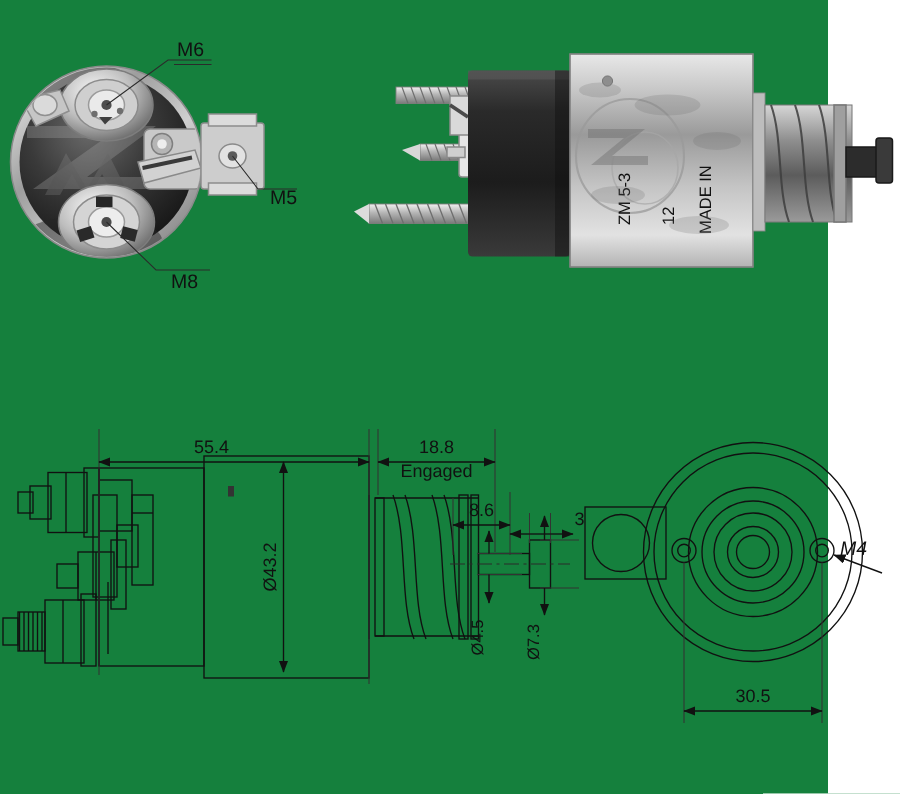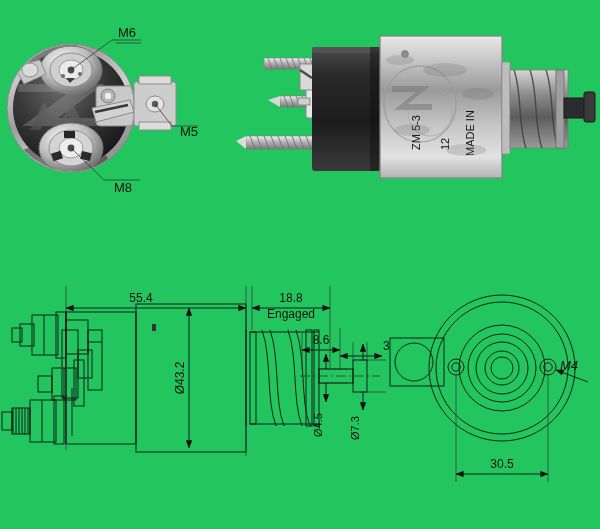--- a/index.html
+++ b/index.html
@@ -1,18 +1,18 @@
 <!DOCTYPE html>
 <html><head>
 <meta charset="utf-8">
 <style>
   html,body{margin:0;padding:0;background:#fff;}
   body{width:600px;height:529px;position:relative;overflow:hidden;
        font-family:"Liberation Sans", sans-serif;color:#1a1a1a;}
-  .stage{position:absolute;inset:0;width:600px;height:529px;background:#22c55e;}
+  .stage{position:absolute;inset:0;width:552px;height:529px;background:#15803d;}
   svg{display:block;}
   .lbl{font-family:"Liberation Sans", sans-serif;font-size:13px;fill:#111;}
   .dim{font-family:"Liberation Sans", sans-serif;font-size:12px;fill:#111;}
   .dimsm{font-family:"Liberation Sans", sans-serif;font-size:11px;fill:#111;}
   .ital{font-style:italic;}
   .ln{stroke:#111;stroke-width:0.9;fill:none;}
   .lnt{stroke:#2b2b2b;stroke-width:0.7;fill:none;}
   .ext{stroke:#333;stroke-width:0.7;fill:none;}
 </style>
 </head>

